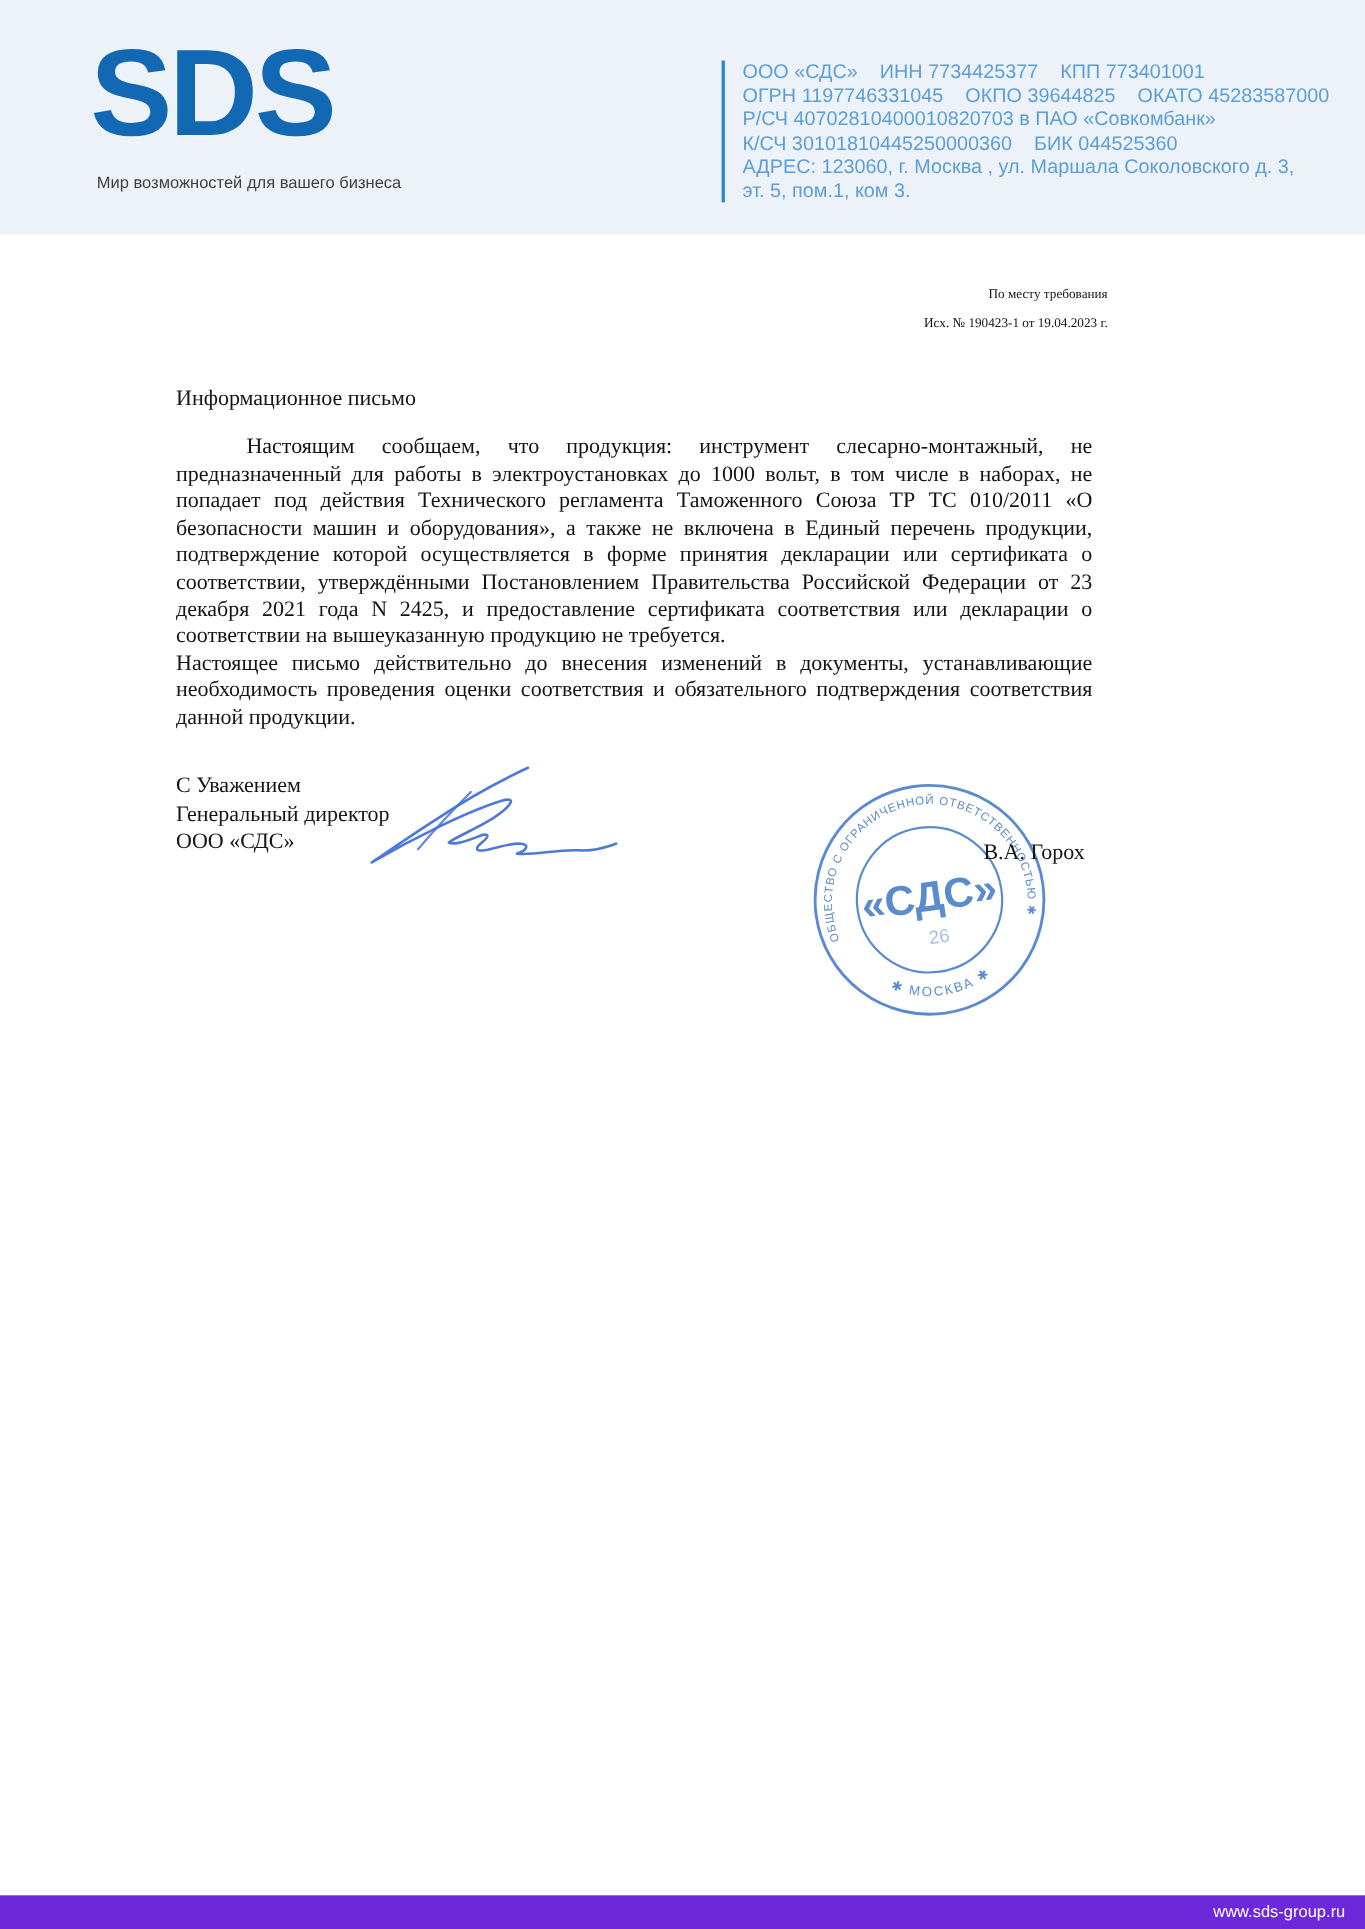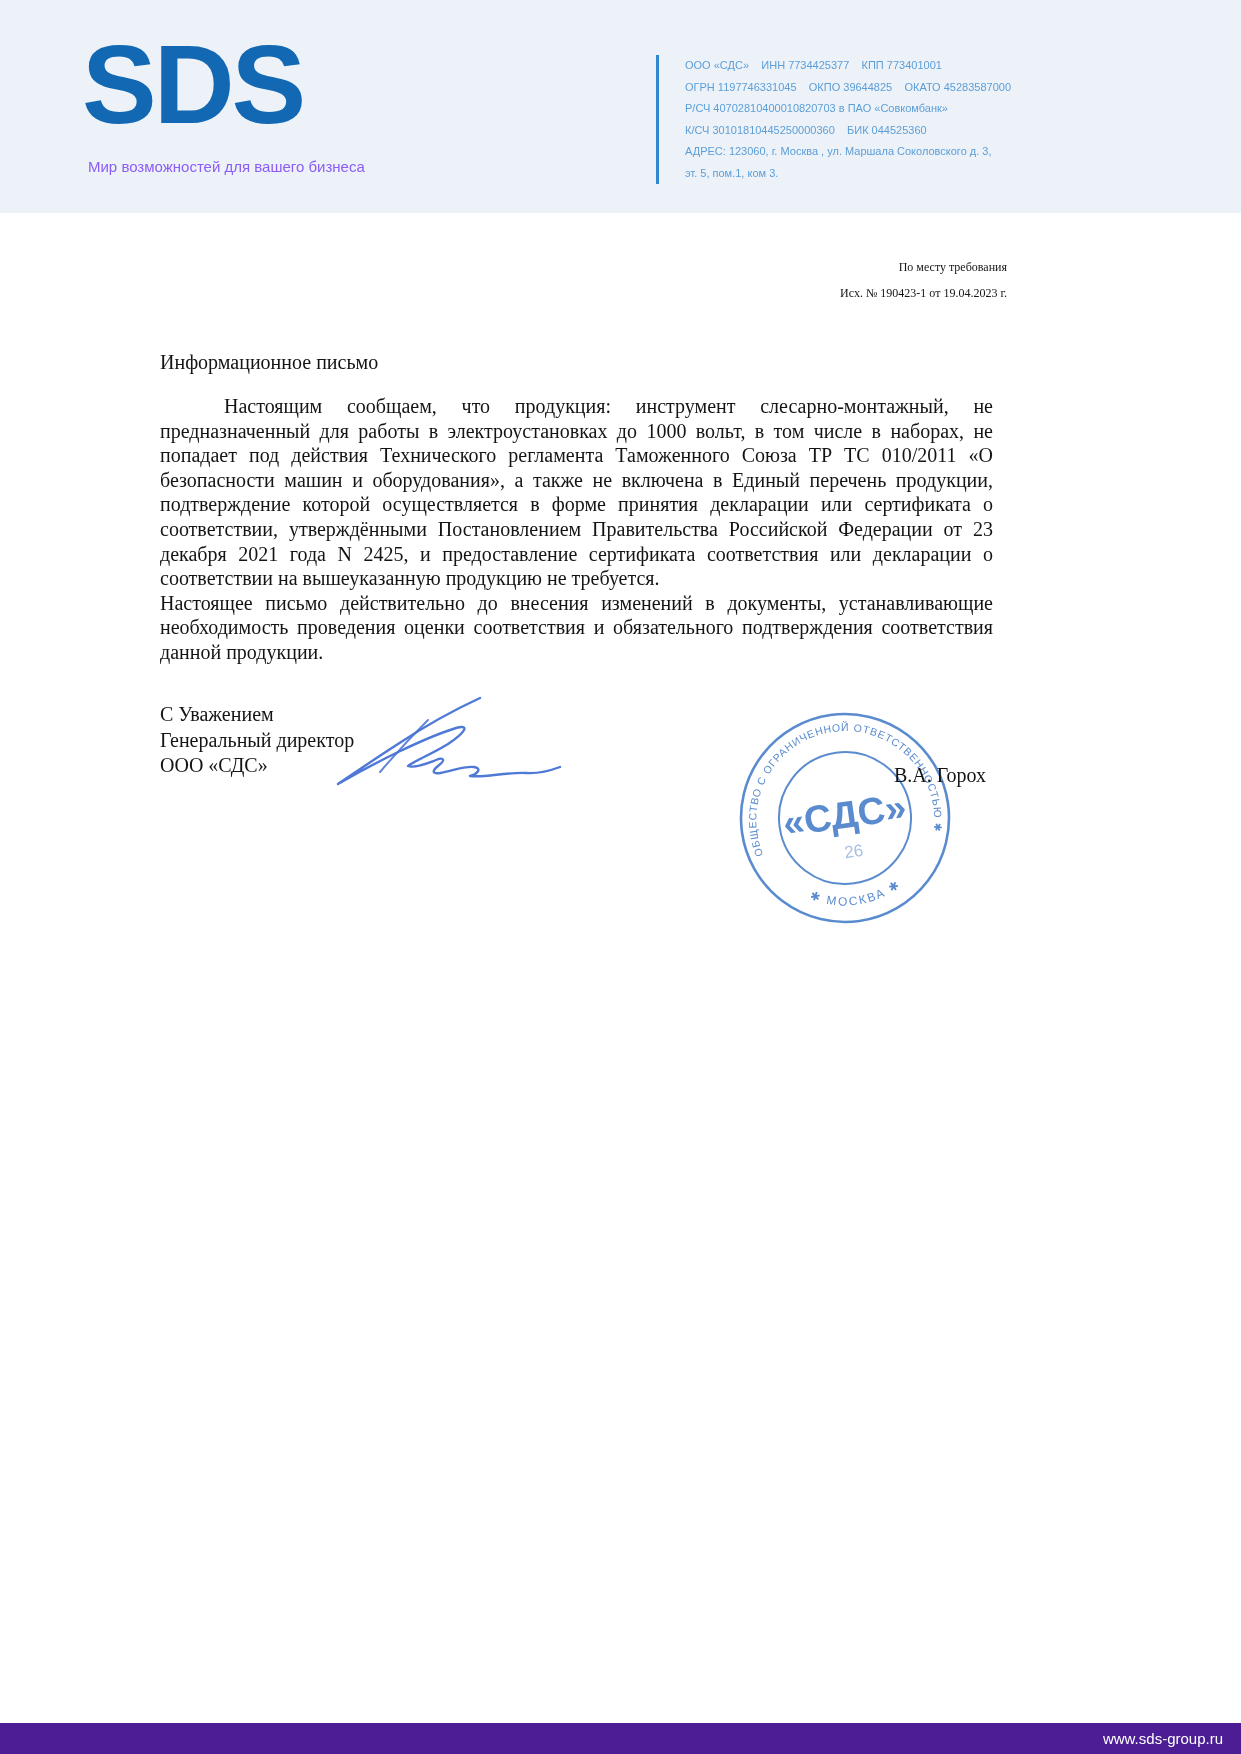--- a/index.html
+++ b/index.html
@@ -31,29 +31,29 @@
     line-height: 1.05;
     letter-spacing: -3px;
     color: #1268b3;
     text-align: center;
   }
   .tagline {
     position: absolute;
     left: 88px; top: 158px;
     font-family: "Liberation Sans", sans-serif;
     font-size: 15px;
-    color: #8b5cf6;
+    color: #404040;
   }
   .details {
     position: absolute;
     left: 656px; top: 55px;
     border-left: 3px solid #2f88cc;
-    padding-left: 26px;
+    padding-left: 16px;
     font-family: "Liberation Sans", sans-serif;
-    font-size: 11px;
+    font-size: 18px;
     line-height: 21.5px;
     color: #5b9ed8;
   }
   .details .detail-line { white-space: pre-wrap; }
 
   
   .recipient {
     position: absolute;
     top: 254px; right: 234px;
     text-align: right;
@@ -102,21 +102,21 @@
     width: 220px; height: 220px;
     opacity: 0.92;
   }
 
   
   .footer {
     position: absolute;
     left: 0; bottom: 0;
     width: 100%;
     height: 31px;
-    background: #4c1d95;
+    background: #6d28d9;
     display: flex;
     align-items: center;
     justify-content: flex-end;
     padding-right: 18px;
     font-family: "Liberation Sans", sans-serif;
     font-size: 15px;
     color: #ffffff;
   }
 </style>
 </head>

